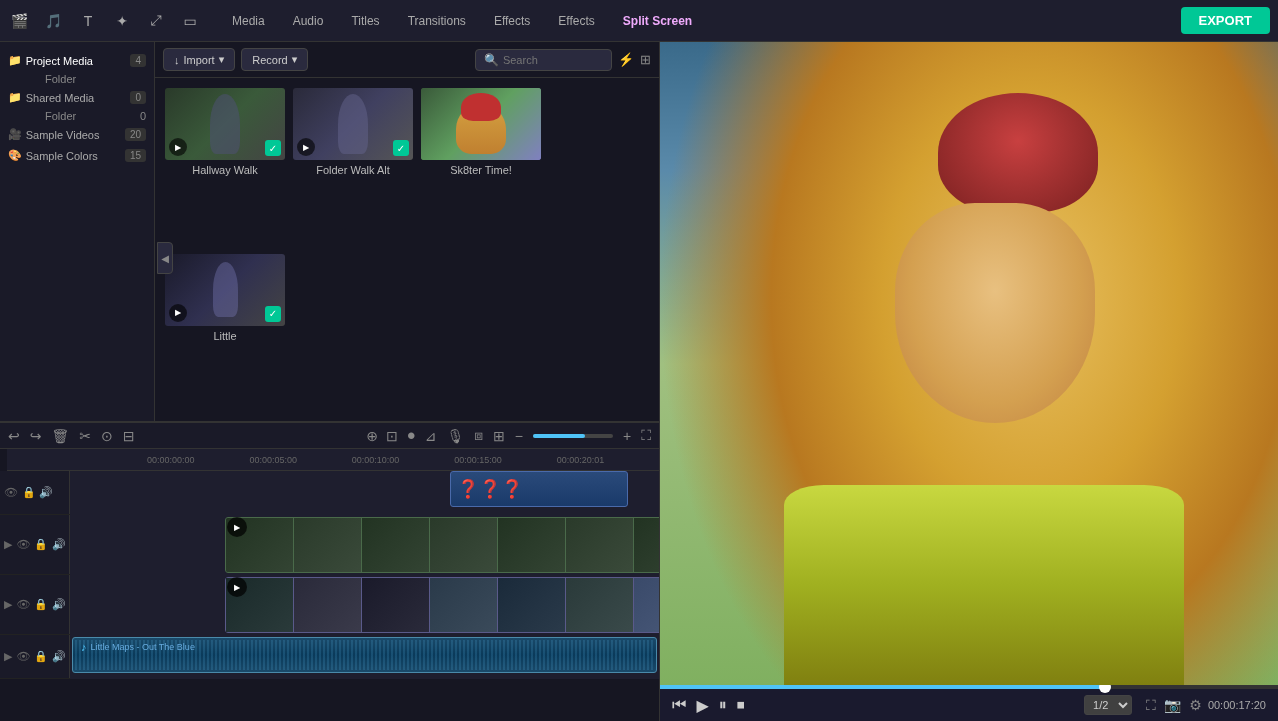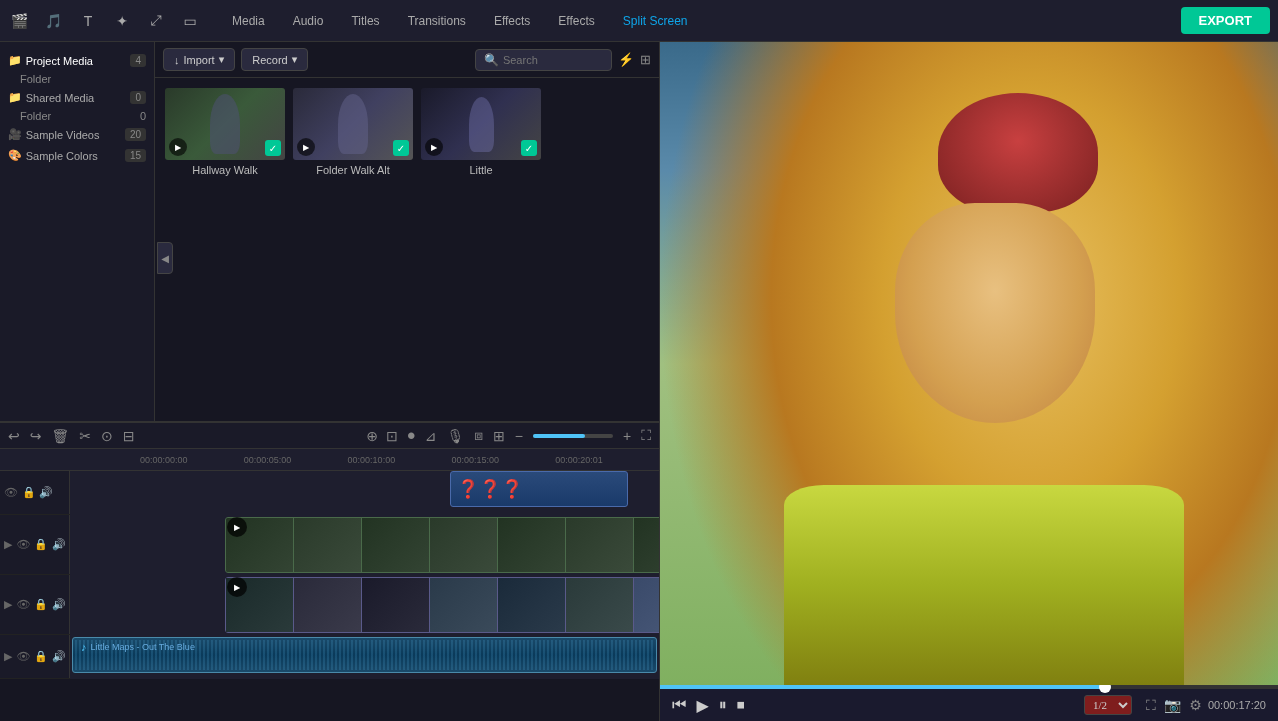--- a/index.html
+++ b/index.html
@@ -47,22 +47,22 @@
       align-items: center;
     }
     .nav-tab {
       padding: 6px 14px;
       font-size: 12px;
       color: #aaa;
       cursor: pointer;
       border-radius: 4px;
     }
     .nav-tab.active {
-      color: #0ea5e9;
-      font-weight: 400;
+      color: #f0abfc;
+      font-weight: 700;
     }
     .export-btn {
       margin-left: auto;
       background: #00c896;
       color: #fff;
       border: none;
       padding: 6px 18px;
       border-radius: 4px;
       font-size: 13px;
       font-weight: 600;
@@ -116,20 +116,21 @@
       font-size: 10px;
       color: #888;
     }
     .sidebar-folder {
       padding: 2px 8px 2px 20px;
       font-size: 11px;
       color: #888;
       display: flex;
       justify-content: space-between;
       cursor: pointer;
+      margin-left: 25px;
     }
 
     
     .content-area {
       flex: 1;
       display: flex;
       flex-direction: column;
     }
 
     .content-toolbar {
@@ -342,27 +343,26 @@
     }
     .timecode {
       margin-left: auto;
       color: #aaa;
       font-size: 11px;
       display: flex;
       align-items: center;
       gap: 6px;
     }
     .quality-select {
-      background: #7f1d1d;
+      background: #404040;
       border: 1px solid #444;
       color: #ccc;
       padding: 2px 4px;
       border-radius: 3px;
       font-size: 11px;
-      font-family: Liberation Serif, serif;
     }
     .preview-extra-icons {
       display: flex;
       gap: 8px;
       align-items: center;
       margin-left: 8px;
     }
     .pei { color: #888; font-size: 14px; cursor: pointer; }
 
     
@@ -421,20 +421,21 @@
     }
     .timeline-ruler {
       display: flex;
       align-items: center;
       background: #1e1e2e;
       height: 22px;
       padding-left: 70px;
       border-bottom: 1px solid #333;
       overflow: hidden;
       position: relative;
+      margin-left: 7px;
     }
     .ruler-marks {
       display: flex;
       gap: 0;
       flex: 1;
       position: relative;
     }
     .ruler-mark {
       font-size: 9px;
       color: #666;
@@ -702,20 +703,29 @@
             <div class="media-thumb thumb-hallway2">
               <div style="position:absolute;inset:0;display:flex;align-items:center;justify-content:center;">
                 <div style="width:30px;height:60px;background:rgba(100,100,140,0.5);border-radius:50% 50% 20% 20%;"></div>
               </div>
               <div class="play-icon">▶</div>
               <div class="check">✓</div>
             </div>
             <div class="media-label">Folder Walk Alt</div>
           </div>
 
+          <div class="media-item">
+            <div class="media-thumb thumb-skater">
+              <div style="position:absolute;inset:0;background:linear-gradient(135deg,#3a5a3a,#60a060,#8080c0);display:flex;align-items:center;justify-content:center;">
+                <div style="position:absolute;top:5px;left:50%;transform:translateX(-50%);width:40px;height:28px;background:#c03030;border-radius:50% 50% 30% 30%;"></div>
+                <div style="width:50px;height:50px;background:linear-gradient(#d4a040,#c08030);border-radius:50% 50% 30% 30%;margin-top:10px;"></div>
+              </div>
+            </div>
+            <div class="media-label">Sk8ter Time!</div>
+          </div>
 
           <div class="media-item">
             <div class="media-thumb thumb-weirdo">
               <div style="position:absolute;inset:0;display:flex;align-items:center;justify-content:center;">
                 <div style="width:25px;height:55px;background:rgba(120,120,180,0.4);border-radius:50% 50% 20% 20%;"></div>
               </div>
               <div class="play-icon">▶</div>
               <div class="check">✓</div>
             </div>
             <div class="media-label">Little</div>

